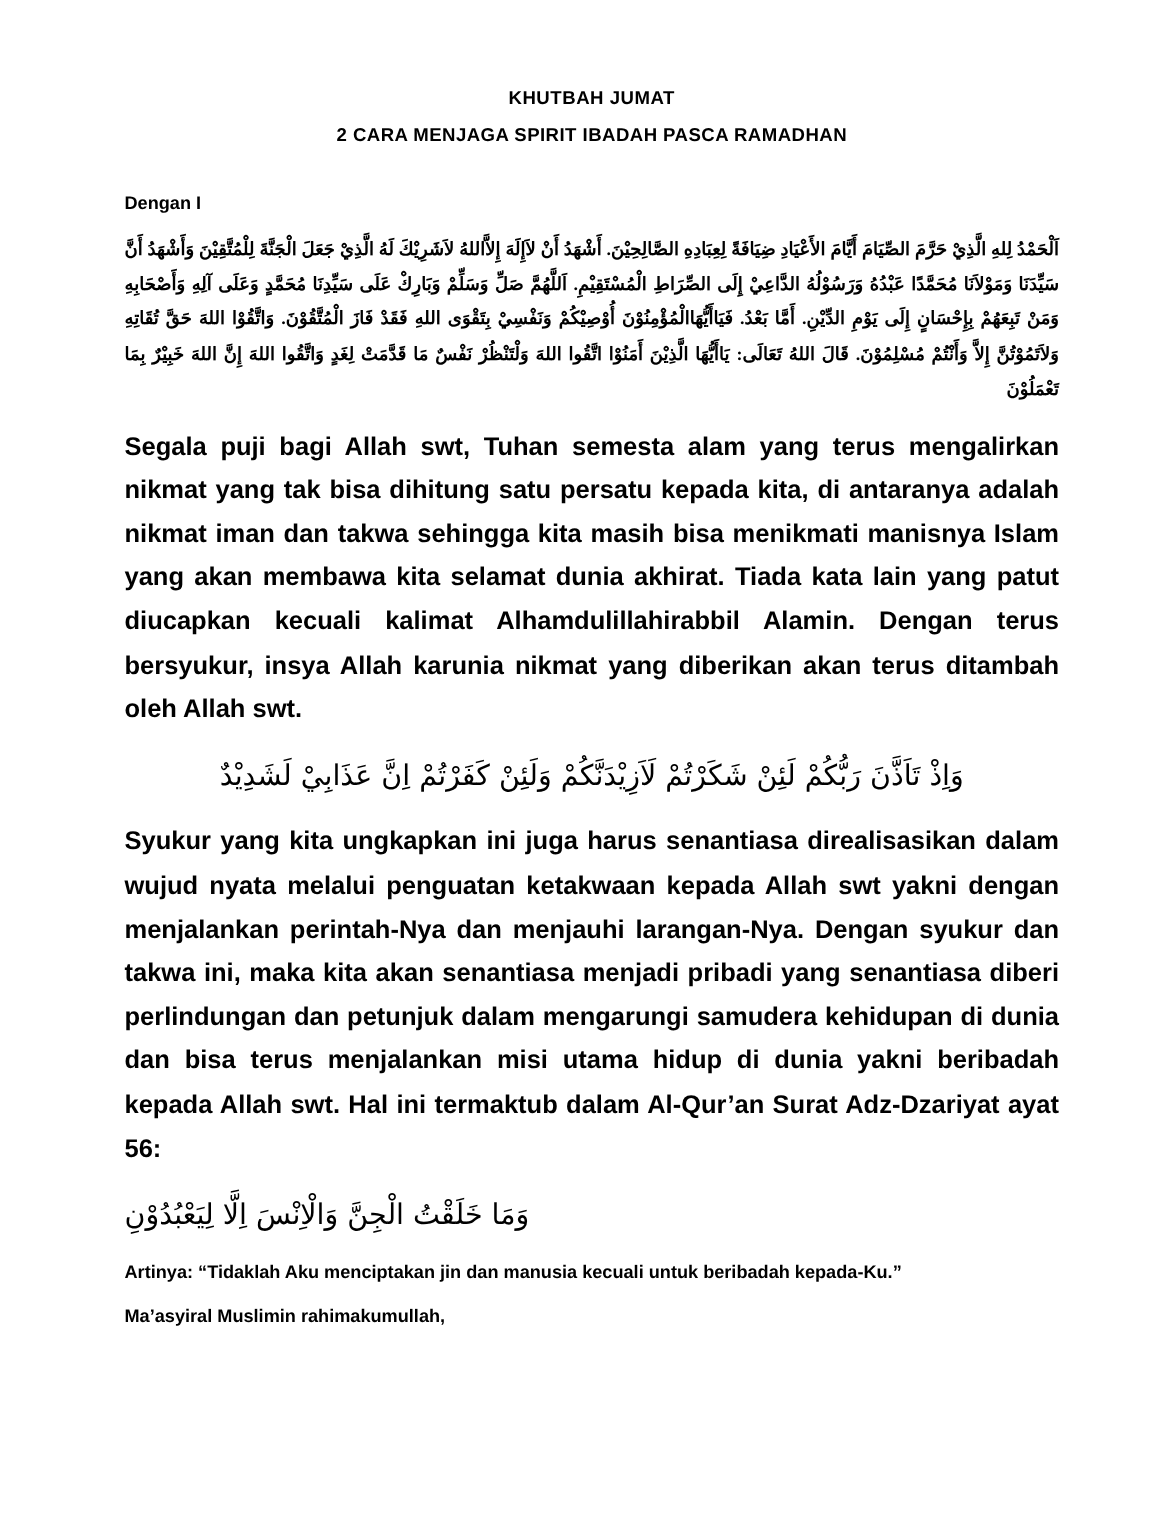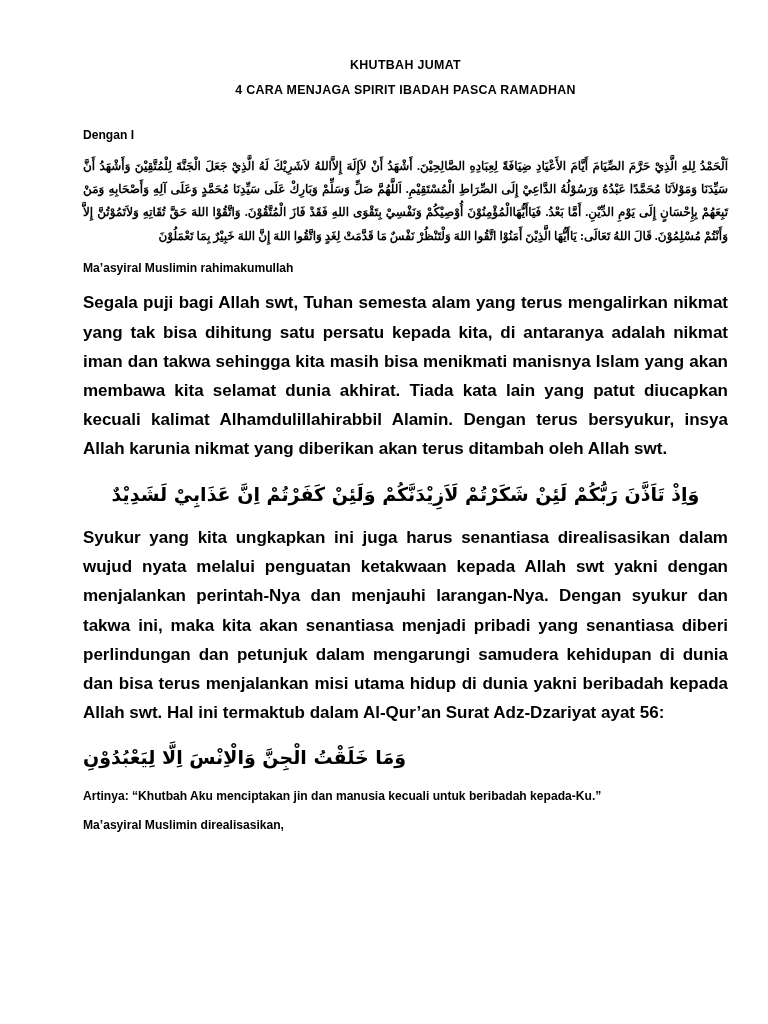--- a/index.html
+++ b/index.html
@@ -13,21 +13,21 @@
     height: 1024px;
     font-family: "Liberation Sans", "DejaVu Sans", sans-serif;
     color: #000000;
     overflow: hidden;
   }
   .page {
     position: relative;
     width: 768px;
     height: 1024px;
     box-sizing: border-box;
-    padding: 56px 40px 0 83px;
+    padding: 56px 62px 0 83px;
     background: #ffffff;
   }
   .doc-title {
     text-align: center;
     font-weight: bold;
     font-size: 12.4px;
     letter-spacing: 0.35px;
     line-height: 1.55;
     margin: 0;
   }
@@ -70,53 +70,52 @@
     margin: 10px 0 2px 0;
   }
   .arabic-block > span {
     display: block;
     text-align: justify;
   }
   .arabic-line {
     direction: rtl;
     text-align: center;
     font-family: "DejaVu Sans", "Liberation Sans", sans-serif;
-    font-weight: bold;
+    font-weight: normal;
     font-size: 19px;
     line-height: 1.85;
     margin: 13px 0 2px 0;
   }
   .arabic-line.nudge-left {
     text-align: left;
     padding-right: 60px;
   }
 </style>
 </head>
 <body>
 
 <div class="page">
 
   <h1 class="doc-title">KHUTBAH JUMAT</h1>
 
-  <h2 class="doc-subtitle">4 CARA MENJAGA SPIRIT IBADAH PASCA RAMADHAN</h2>
+  <h2 class="doc-subtitle">2 CARA MENJAGA SPIRIT IBADAH PASCA RAMADHAN</h2>
 
   <p class="section-label">Dengan I</p>
 
   <div class="arabic-block">
       <span>اَلْحَمْدُ لِلهِ الَّذِيْ حَرَّمَ الصِّيَامَ أَيَّامَ الأَعْيَادِ ضِيَافَةً لِعِبَادِهِ الصَّالِحِيْنَ. أَشْهَدُ أَنْ لاَإِلَهَ إِلاَّاللهُ لاَشَرِيْكَ لَهُ الَّذِيْ جَعَلَ الْجَنَّةَ لِلْمُتَّقِيْنَ وَأَشْهَدُ أَنَّ سَيِّدَنَا وَمَوْلاَنَا مُحَمَّدًا عَبْدُهُ وَرَسُوْلُهُ الدَّاعِيْ إِلَى الصِّرَاطِ الْمُسْتَقِيْمِ. اَللَّهُمَّ صَلِّ وَسَلِّمْ وَبَارِكْ عَلَى سَيِّدِنَا مُحَمَّدٍ وَعَلَى آلِهِ وَأَصْحَابِهِ وَمَنْ تَبِعَهُمْ بِإِحْسَانٍ إِلَى يَوْمِ الدِّيْنِ. أَمَّا بَعْدُ. فَيَاأَيُّهَاالْمُؤْمِنُوْنَ أُوْصِيْكُمْ وَنَفْسِيْ بِتَقْوَى اللهِ فَقَدْ فَازَ الْمُتَّقُوْنَ. وَاتَّقُوْا اللهَ حَقَّ تُقَاتِهِ وَلاَتَمُوْتُنَّ إِلاَّ وَأَنْتُمْ مُسْلِمُوْنَ. قَالَ اللهُ تَعَالَى: يَاأَيُّهَا الَّذِيْنَ أَمَنُوْا اتَّقُوا اللهَ وَلْتَنْظُرْ نَفْسٌ مَا قَدَّمَتْ لِغَدٍ وَاتَّقُوا اللهَ إِنَّ اللهَ خَبِيْرٌ بِمَا تَعْمَلُوْنَ</span>
     </div>
 
-  <p class="heading-line">Ma’asyiral Muslimin rahimakumullah</p>
 
   <p class="body-par">Segala puji bagi Allah swt, Tuhan semesta alam yang terus mengalirkan nikmat yang tak bisa dihitung satu persatu kepada kita, di antaranya adalah nikmat iman dan takwa sehingga kita masih bisa menikmati manisnya Islam yang akan membawa kita selamat dunia akhirat. Tiada kata lain yang patut diucapkan kecuali kalimat Alhamdulillahirabbil Alamin. Dengan terus bersyukur, insya Allah karunia nikmat yang diberikan akan terus ditambah oleh Allah swt.</p>
 
   <p class="arabic-line">وَاِذْ تَاَذَّنَ رَبُّكُمْ لَئِنْ شَكَرْتُمْ لَاَزِيْدَنَّكُمْ وَلَئِنْ كَفَرْتُمْ اِنَّ عَذَابِيْ لَشَدِيْدٌ</p>
 
 
   <p class="body-par">Syukur yang kita ungkapkan ini juga harus senantiasa direalisasikan dalam wujud nyata melalui penguatan ketakwaan kepada Allah swt yakni dengan menjalankan perintah-Nya dan menjauhi larangan-Nya. Dengan syukur dan takwa ini, maka kita akan senantiasa menjadi pribadi yang senantiasa diberi perlindungan dan petunjuk dalam mengarungi samudera kehidupan di dunia dan bisa terus menjalankan misi utama hidup di dunia yakni beribadah kepada Allah swt. Hal ini termaktub dalam Al-Qur’an Surat Adz-Dzariyat ayat 56:</p>
 
   <p class="arabic-line nudge-left">وَمَا خَلَقْتُ الْجِنَّ وَالْاِنْسَ اِلَّا لِيَعْبُدُوْنِ</p>
 
-  <p class="heading-line">Artinya: “Khutbah Aku menciptakan jin dan manusia kecuali untuk beribadah kepada-Ku.”</p>
+  <p class="heading-line">Artinya: “Tidaklah Aku menciptakan jin dan manusia kecuali untuk beribadah kepada-Ku.”</p>
 
-  <p class="heading-line">Ma’asyiral Muslimin direalisasikan,</p>
+  <p class="heading-line">Ma’asyiral Muslimin rahimakumullah,</p>
 
 </div>
 
 </body></html>

